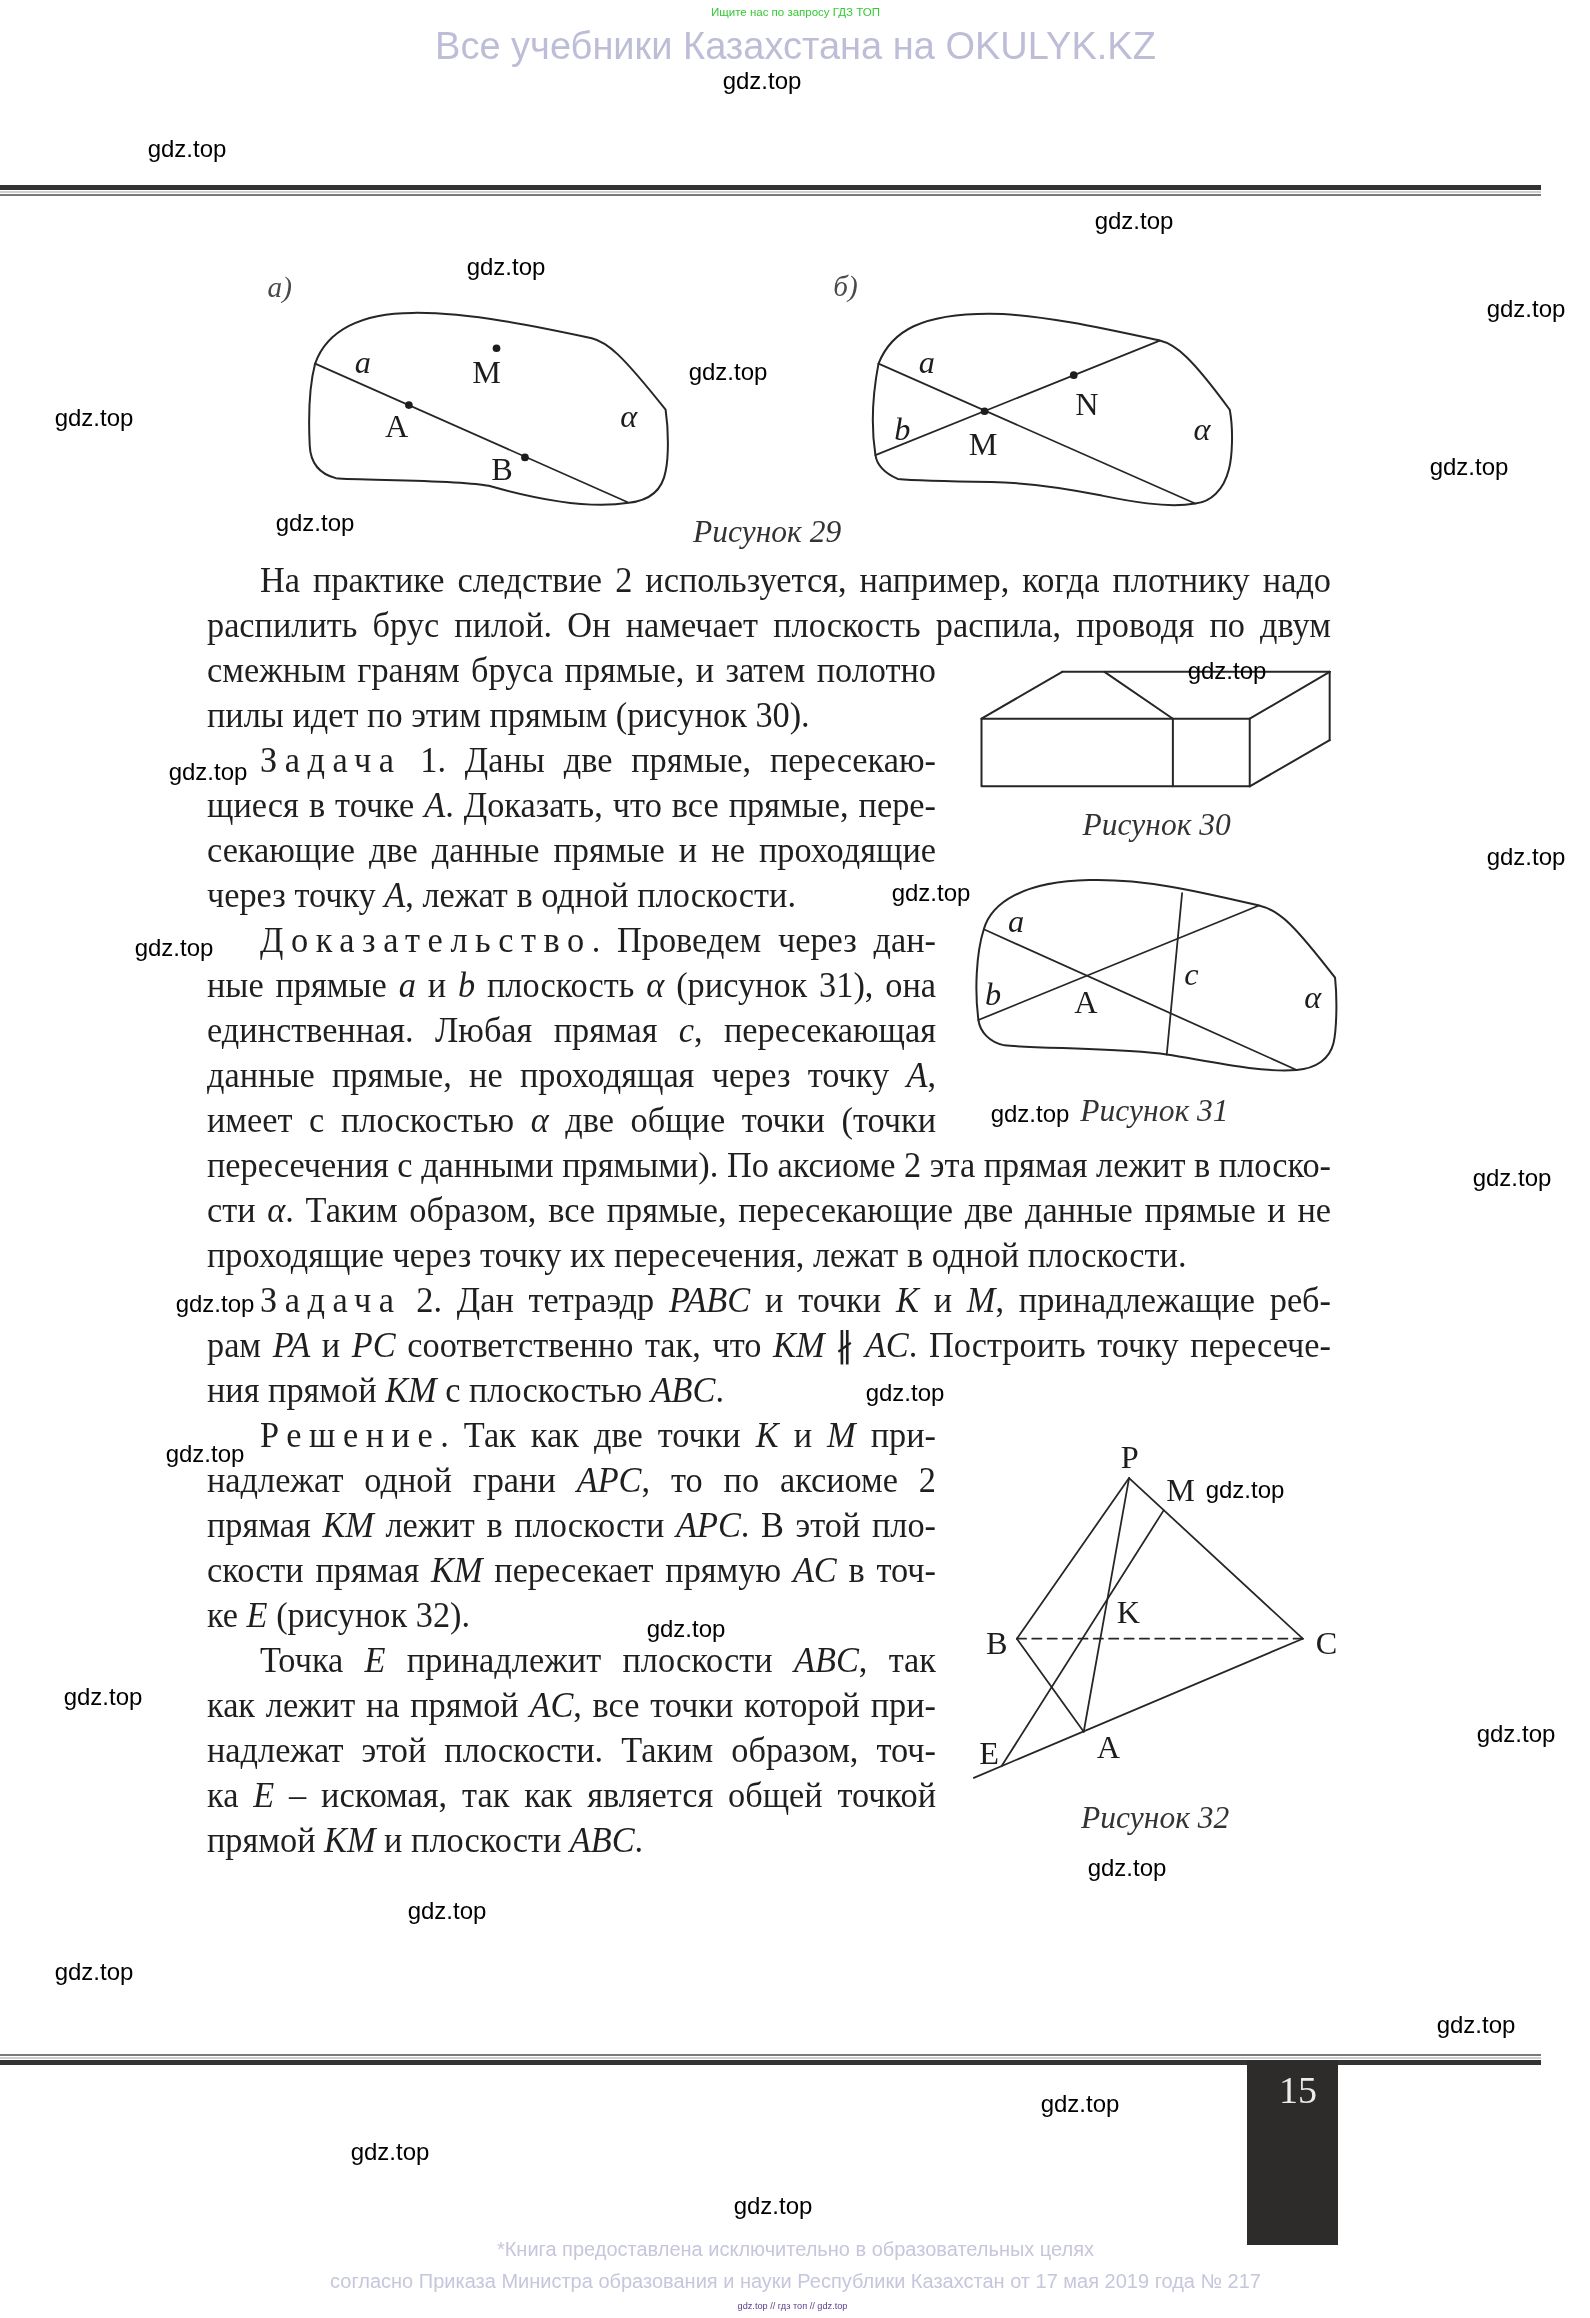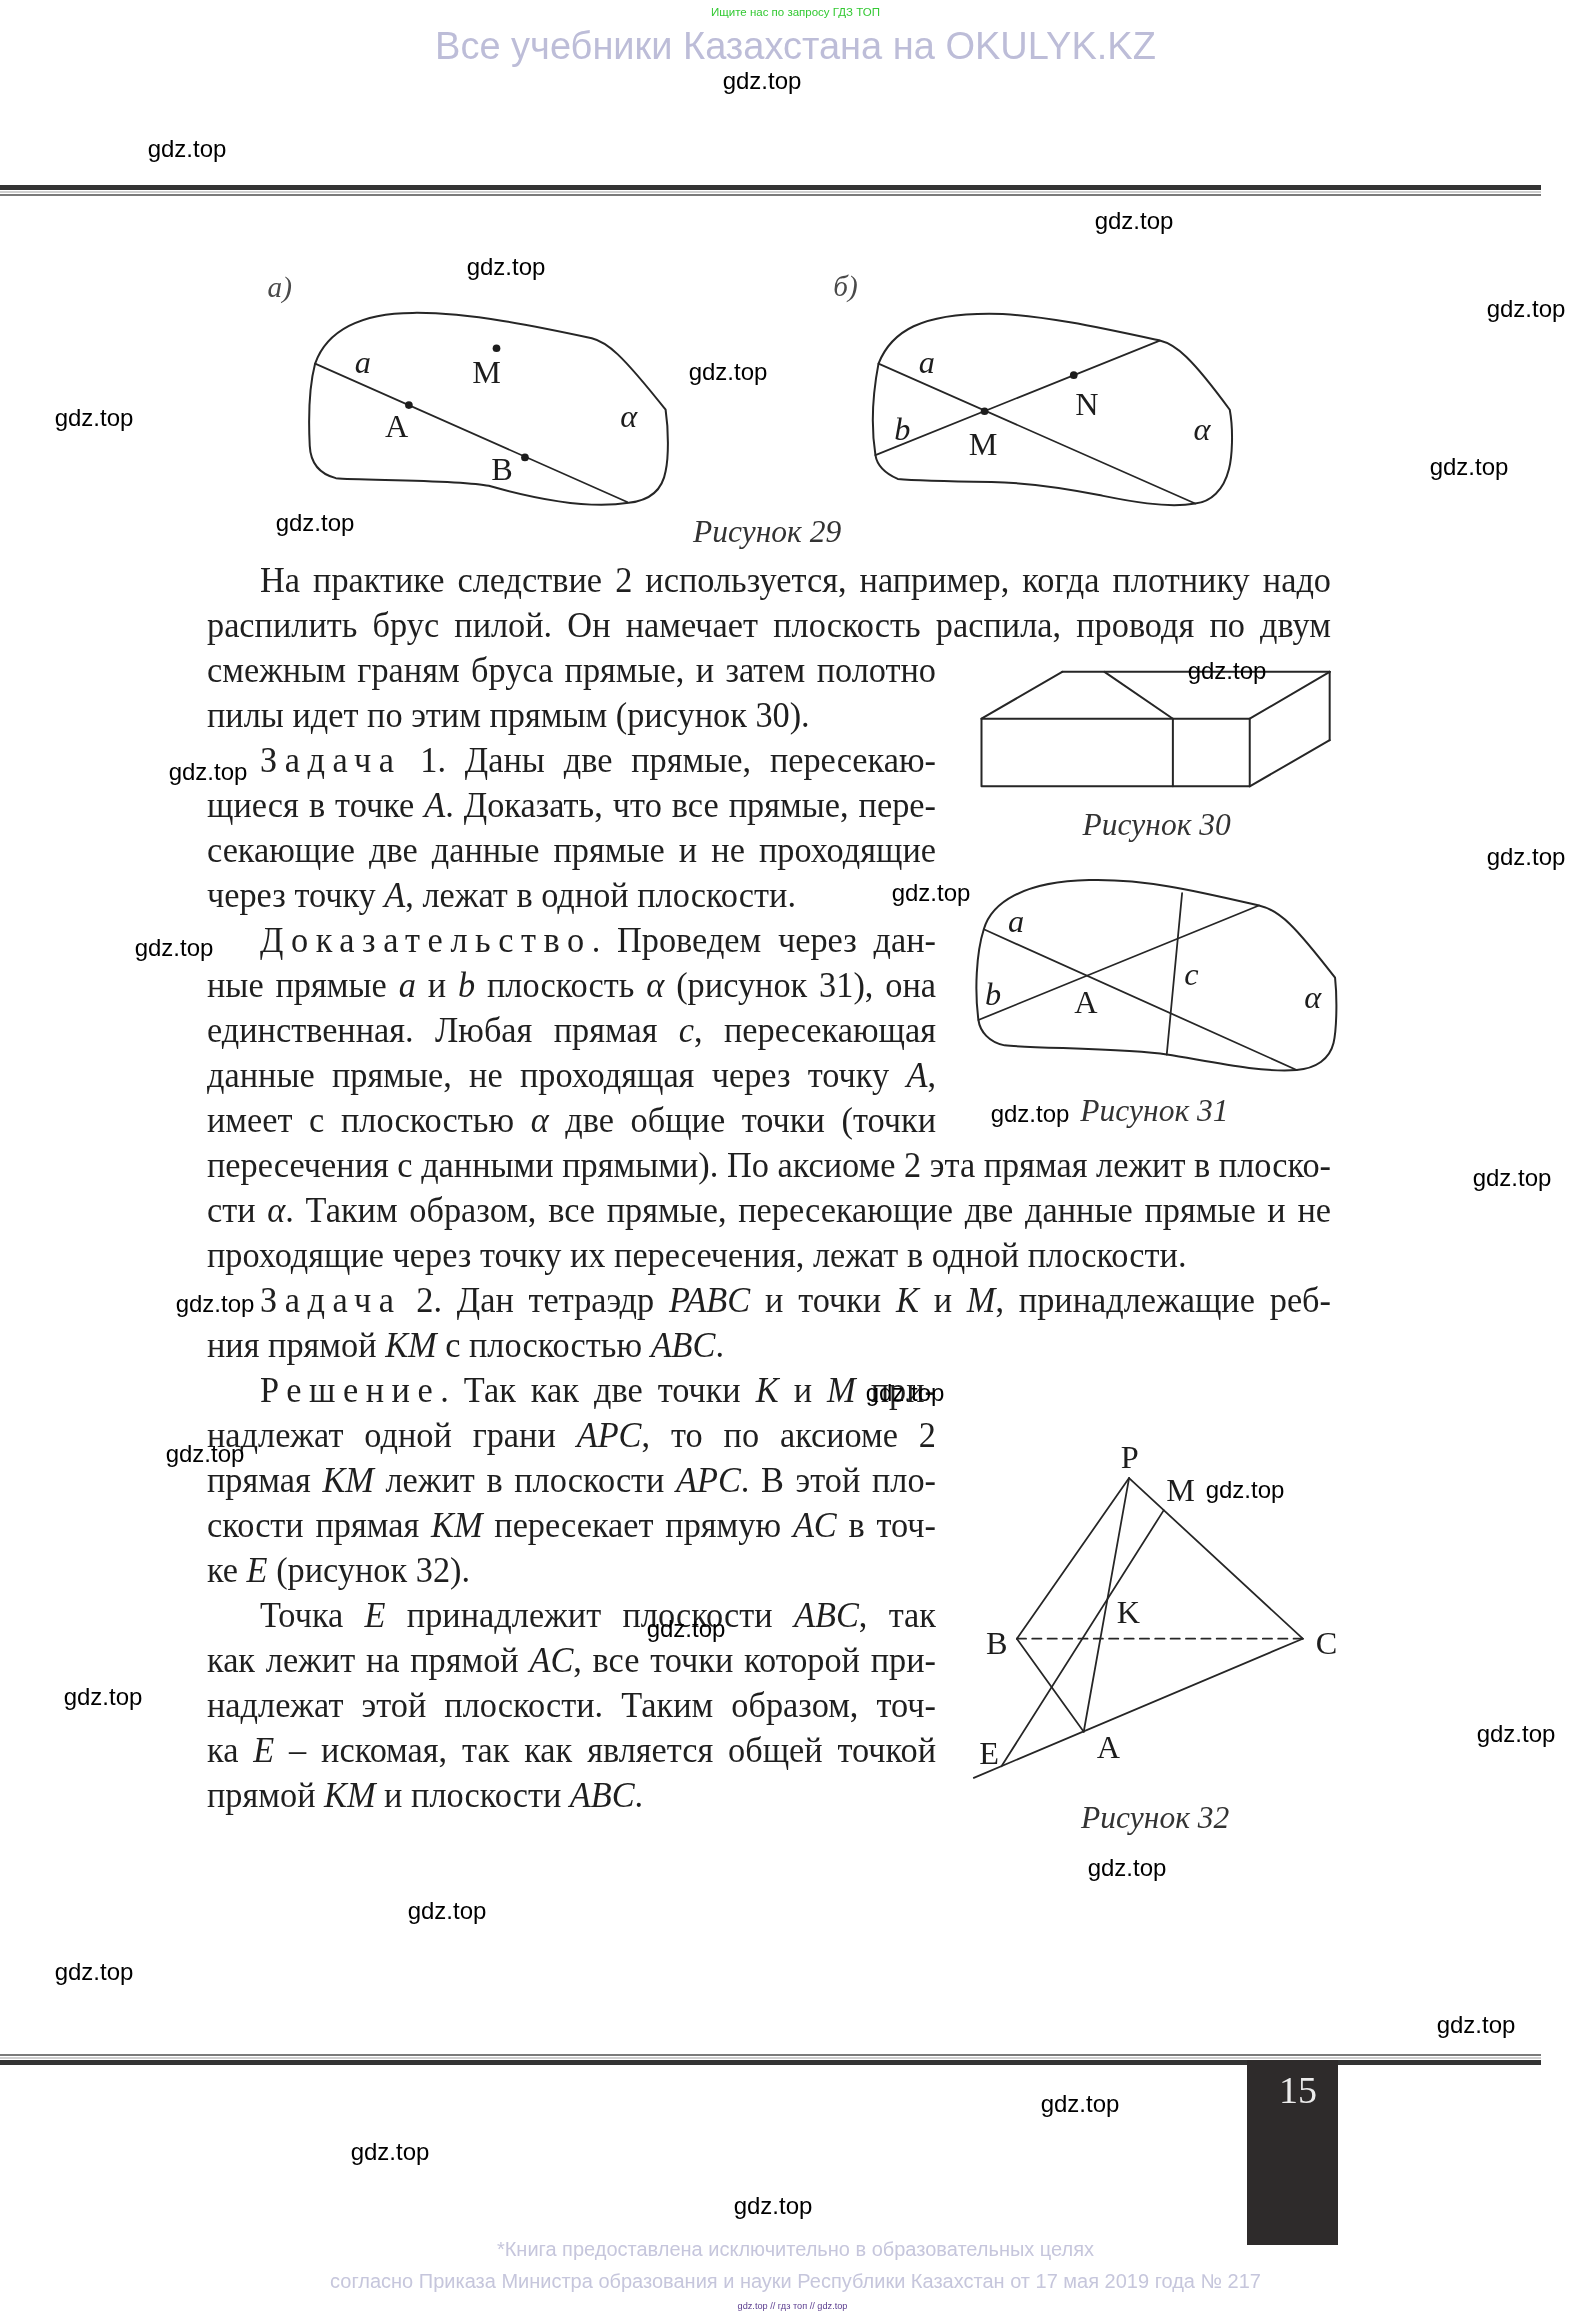--- a/index.html
+++ b/index.html
@@ -157,20 +157,21 @@
   <div class="ln narrow"><span class="in"><span>через точку </span><span class="i">A</span><span>, лежат в одной плоскости.</span></span></div>
   <div class="ln narrow ind j"><span class="in"><span class="sp">Доказательство</span><span>. Проведем через дан-</span></span></div>
   <div class="ln narrow j"><span class="in"><span>ные прямые </span><span class="i">a</span><span> и </span><span class="i">b</span><span> плоскость </span><span class="i">α</span><span> (рисунок 31), она</span></span></div>
   <div class="ln narrow j"><span class="in"><span>единственная. Любая прямая </span><span class="i">c</span><span>, пересекающая</span></span></div>
   <div class="ln narrow j"><span class="in"><span>данные прямые, не проходящая через точку </span><span class="i">A</span><span>,</span></span></div>
   <div class="ln narrow j"><span class="in"><span>имеет с плоскостью </span><span class="i">α</span><span> две общие точки (точки</span></span></div>
   <div class="ln full j"><span class="in"><span>пересечения с данными прямыми). По аксиоме 2 эта прямая лежит в плоско-</span></span></div>
   <div class="ln full j"><span class="in"><span>сти </span><span class="i">α</span><span>. Таким образом, все прямые, пересекающие две данные прямые и не</span></span></div>
   <div class="ln full"><span class="in"><span>проходящие через точку их пересечения, лежат в одной плоскости.</span></span></div>
   <div class="ln full ind j"><span class="in"><span class="sp">Задача</span><span> 2. Дан тетраэдр </span><span class="i">PABC</span><span> и точки </span><span class="i">K</span><span> и </span><span class="i">M</span><span>, принадлежащие реб-</span></span></div>
+  <div class="ln full j"><span class="in"><span>рам </span><span class="i">PA</span><span> и </span><span class="i">PC</span><span> соответственно так, что </span><span class="i">KM</span><span> ∦ </span><span class="i">AC</span><span>. Построить точку пересече-</span></span></div>
   <div class="ln full"><span class="in"><span>ния прямой </span><span class="i">KM</span><span> с плоскостью </span><span class="i">ABC</span><span>.</span></span></div>
   <div class="ln narrow ind j"><span class="in"><span class="sp">Решение</span><span>. Так как две точки </span><span class="i">K</span><span> и </span><span class="i">M</span><span> при-</span></span></div>
   <div class="ln narrow j"><span class="in"><span>надлежат одной грани </span><span class="i">APC</span><span>, то по аксиоме 2</span></span></div>
   <div class="ln narrow j"><span class="in"><span>прямая </span><span class="i">KM</span><span> лежит в плоскости </span><span class="i">APC</span><span>. В этой пло-</span></span></div>
   <div class="ln narrow j"><span class="in"><span>скости прямая </span><span class="i">KM</span><span> пересекает прямую </span><span class="i">AC</span><span> в точ-</span></span></div>
   <div class="ln narrow"><span class="in"><span>ке </span><span class="i">E</span><span> (рисунок 32).</span></span></div>
   <div class="ln narrow ind j"><span class="in"><span>Точка </span><span class="i">E</span><span> принадлежит плоскости </span><span class="i">ABC</span><span>, так</span></span></div>
   <div class="ln narrow j"><span class="in"><span>как лежит на прямой </span><span class="i">AC</span><span>, все точки которой при-</span></span></div>
   <div class="ln narrow j"><span class="in"><span>надлежат этой плоскости. Таким образом, точ-</span></span></div>
   <div class="ln narrow j"><span class="in"><span>ка </span><span class="i">E</span><span> – искомая, так как является общей точкой</span></span></div>

